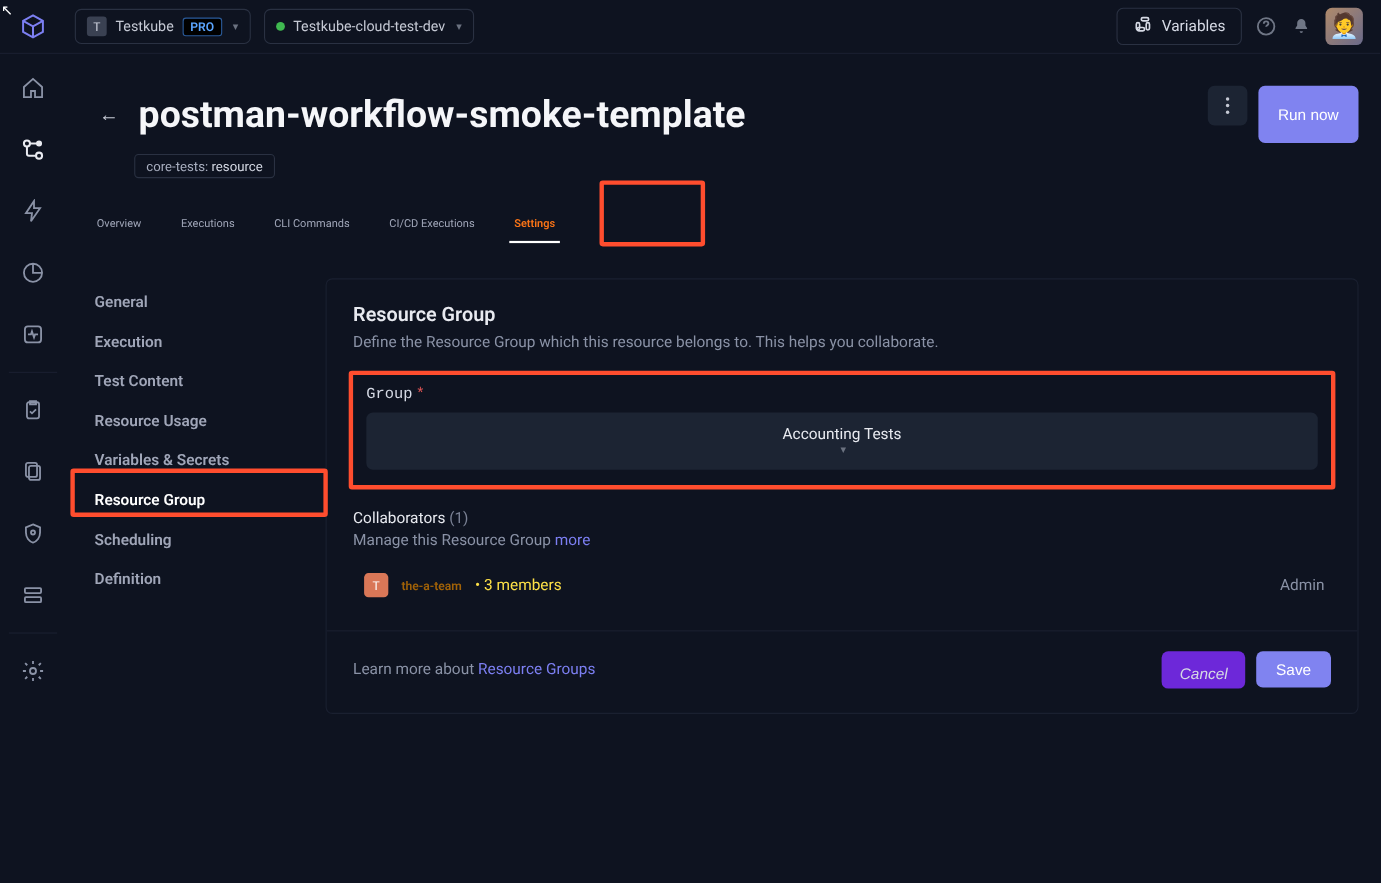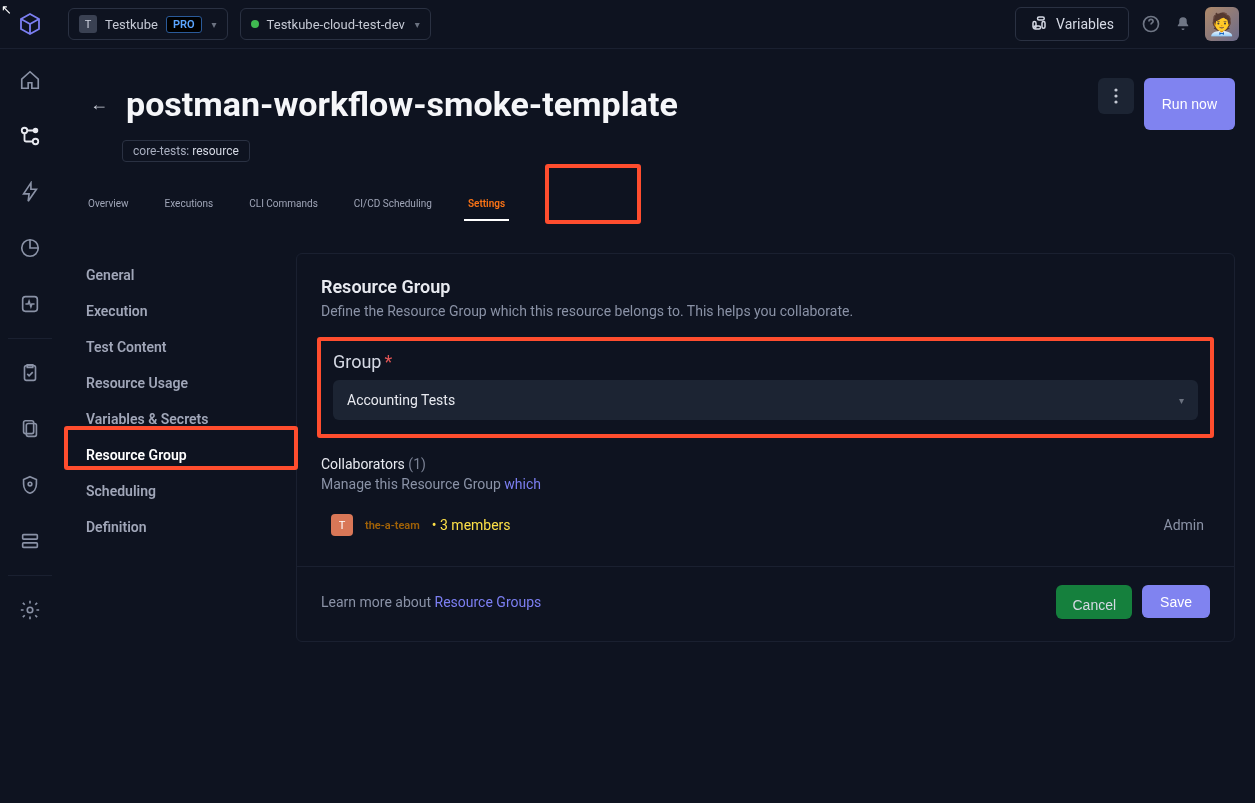--- a/index.html
+++ b/index.html
@@ -248,35 +248,37 @@
     font-size:14px;
     margin-bottom:22px;
   }
   .group-box-highlight {
     border:4px solid var(--highlight);
     border-radius:3px;
     padding:10px 12px 14px 12px;
     margin: -4px -4px 18px -4px;
   }
   .field-label {
-    font-size:18px;
+    font-size:14px;
     color:#d5d9e4;
     margin-bottom:8px;
+    font-family:Liberation Mono, monospace;
   }
   .req-star { color:#e25555; margin-left:3px; }
   .select-field {
     background: var(--bg-input);
     border-radius:6px;
     padding:12px 14px;
     font-size:14px;
     color:#e8eaf0;
     display:flex;
     align-items:center;
     justify-content:space-between;
     cursor:pointer;
+    flex-direction:column;
   }
 
   .collab-title {
     font-size:14px;
     color:#e8eaf0;
     margin:6px 0 4px 0;
   }
   .collab-title .count { color:#7a8194; }
   .collab-desc {
     font-size:14px; color:#8a92a6;
@@ -302,25 +304,25 @@
     border-top:1px solid #1a2030;
     margin: 0 -24px;
     padding:18px 24px 0 24px;
     display:flex;
     align-items:center;
   }
   .learn-more { font-size:14px; color:#8a92a6; }
   .learn-more a { color: var(--accent); text-decoration:none; cursor:pointer;}
   .panel-footer .actions { margin-left:auto; display:flex; gap:10px; }
   .btn-cancel {
-    background:#15803d;
+    background:#6d28d9;
     color:#d5d9e4;
     border:none;border-radius:6px;
     height:34px;padding:12px 16px;
-    font-size:14px;cursor:pointer;
+    font-size:14px;cursor:pointer;font-style:italic;
   }
   .btn-save {
     background: var(--accent-btn);
     color:#fff;
     border:none;border-radius:6px;
     height:33px;padding:0 18px;
     font-size:14px;cursor:pointer;
   }
 
   
@@ -464,21 +466,21 @@
   </div>
   <span class="label-chip">
     <span>core-tests:</span>
     <span class="lbl-val">resource</span>
   </span>
 
   <div class="tabs" style="position:relative;">
     <div class="tab">Overview</div>
     <div class="tab">Executions</div>
     <div class="tab">CLI Commands</div>
-    <div class="tab">CI/CD Scheduling</div>
+    <div class="tab">CI/CD Executions</div>
     <div class="tab active" id="tab-settings">Settings</div>
   </div>
 
   <div class="content-grid">
     <div class="side-menu">
       <div class="side-item">General</div>
       <div class="side-item">Execution</div>
       <div class="side-item">Test Content</div>
       <div class="side-item">Resource Usage</div>
       <div class="side-item">Variables &amp; Secrets</div>
@@ -499,21 +501,21 @@
           <span>Accounting Tests</span>
           <span class="chev">▾</span>
         </div>
       </div>
 
       <div class="collab-title">
         <span>Collaborators</span>
         <span class="count">(1)</span>
       </div>
       <div class="collab-desc">
-        <span>Manage this Resource Group </span><a>which</a>
+        <span>Manage this Resource Group </span><a>more</a>
       </div>
 
       <div class="collab-row">
         <span class="team-sq">T</span>
         <span class="team-name">the-a-team</span>
         <span class="team-meta"> • 3 members</span>
         <span class="role-txt">Admin</span>
       </div>
 
       <div class="panel-footer">

